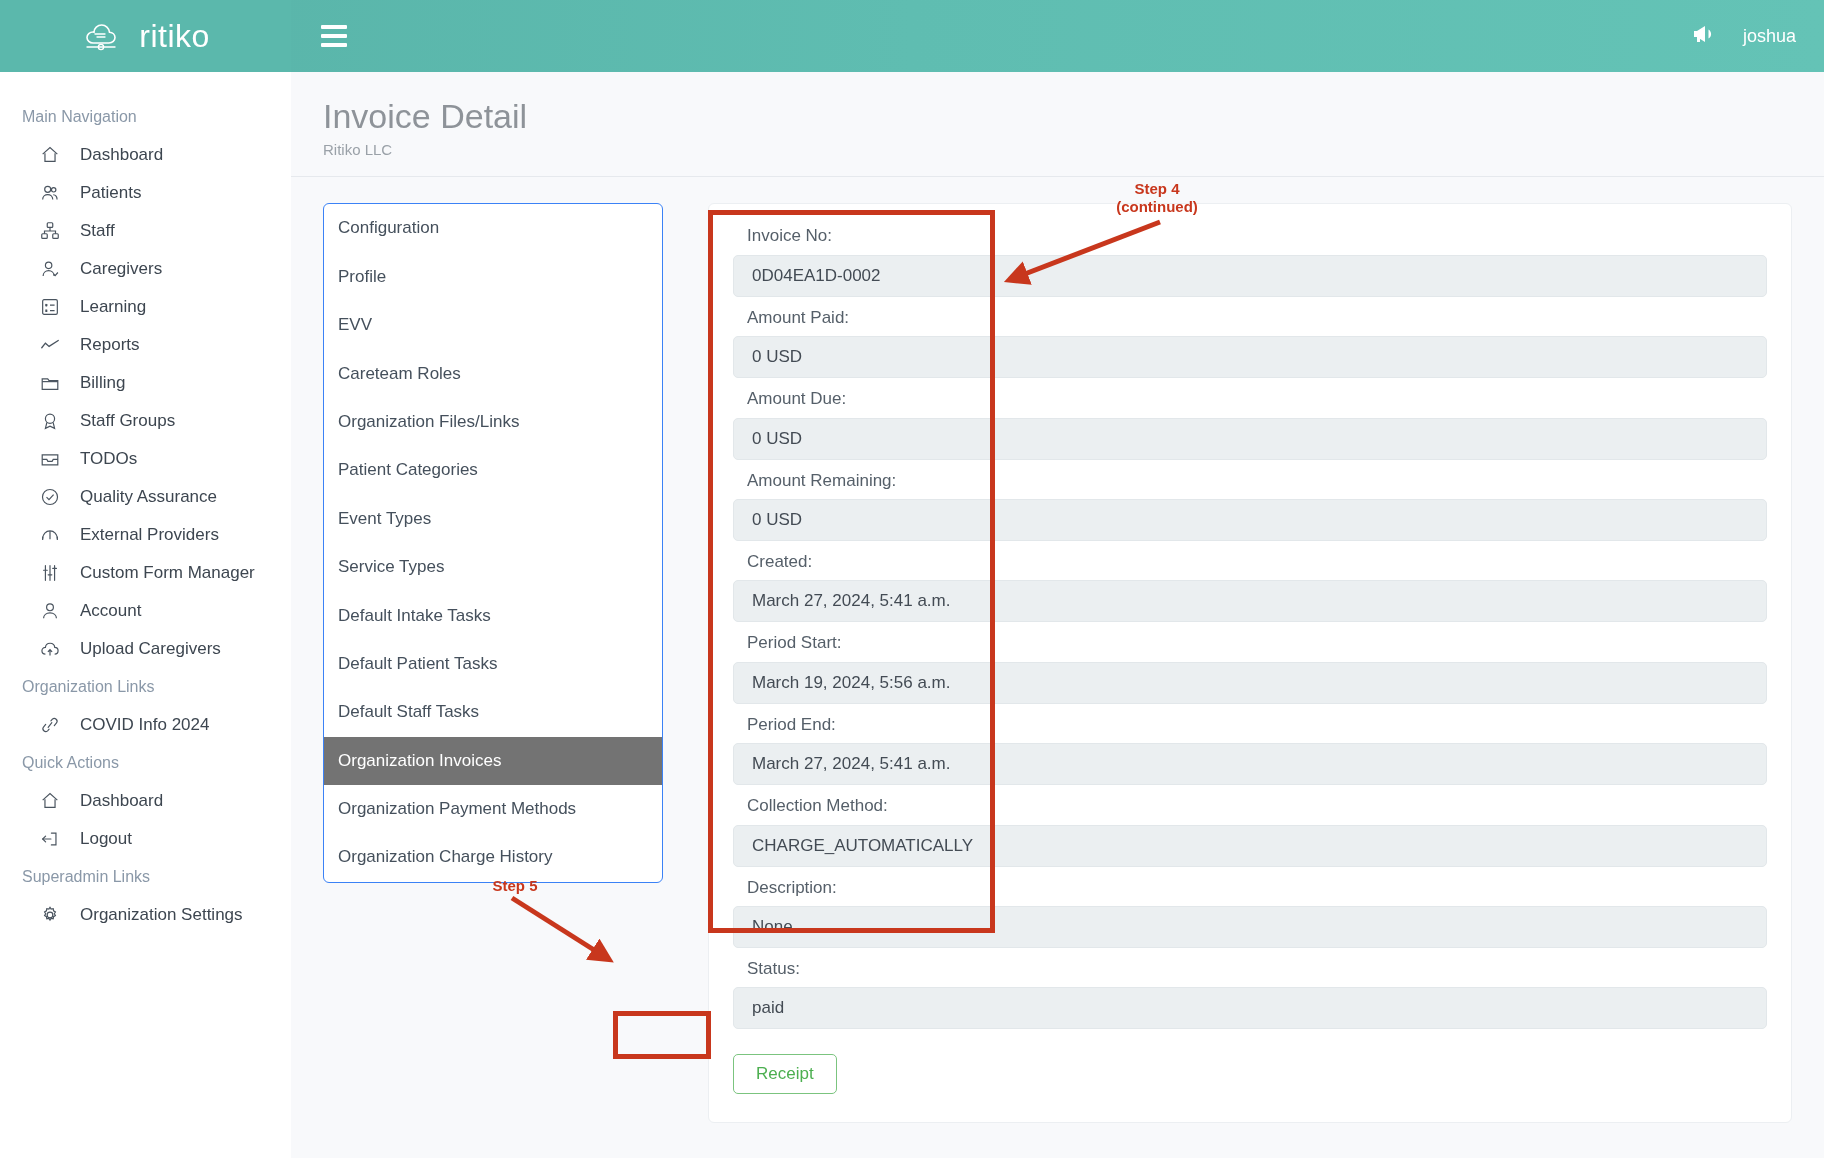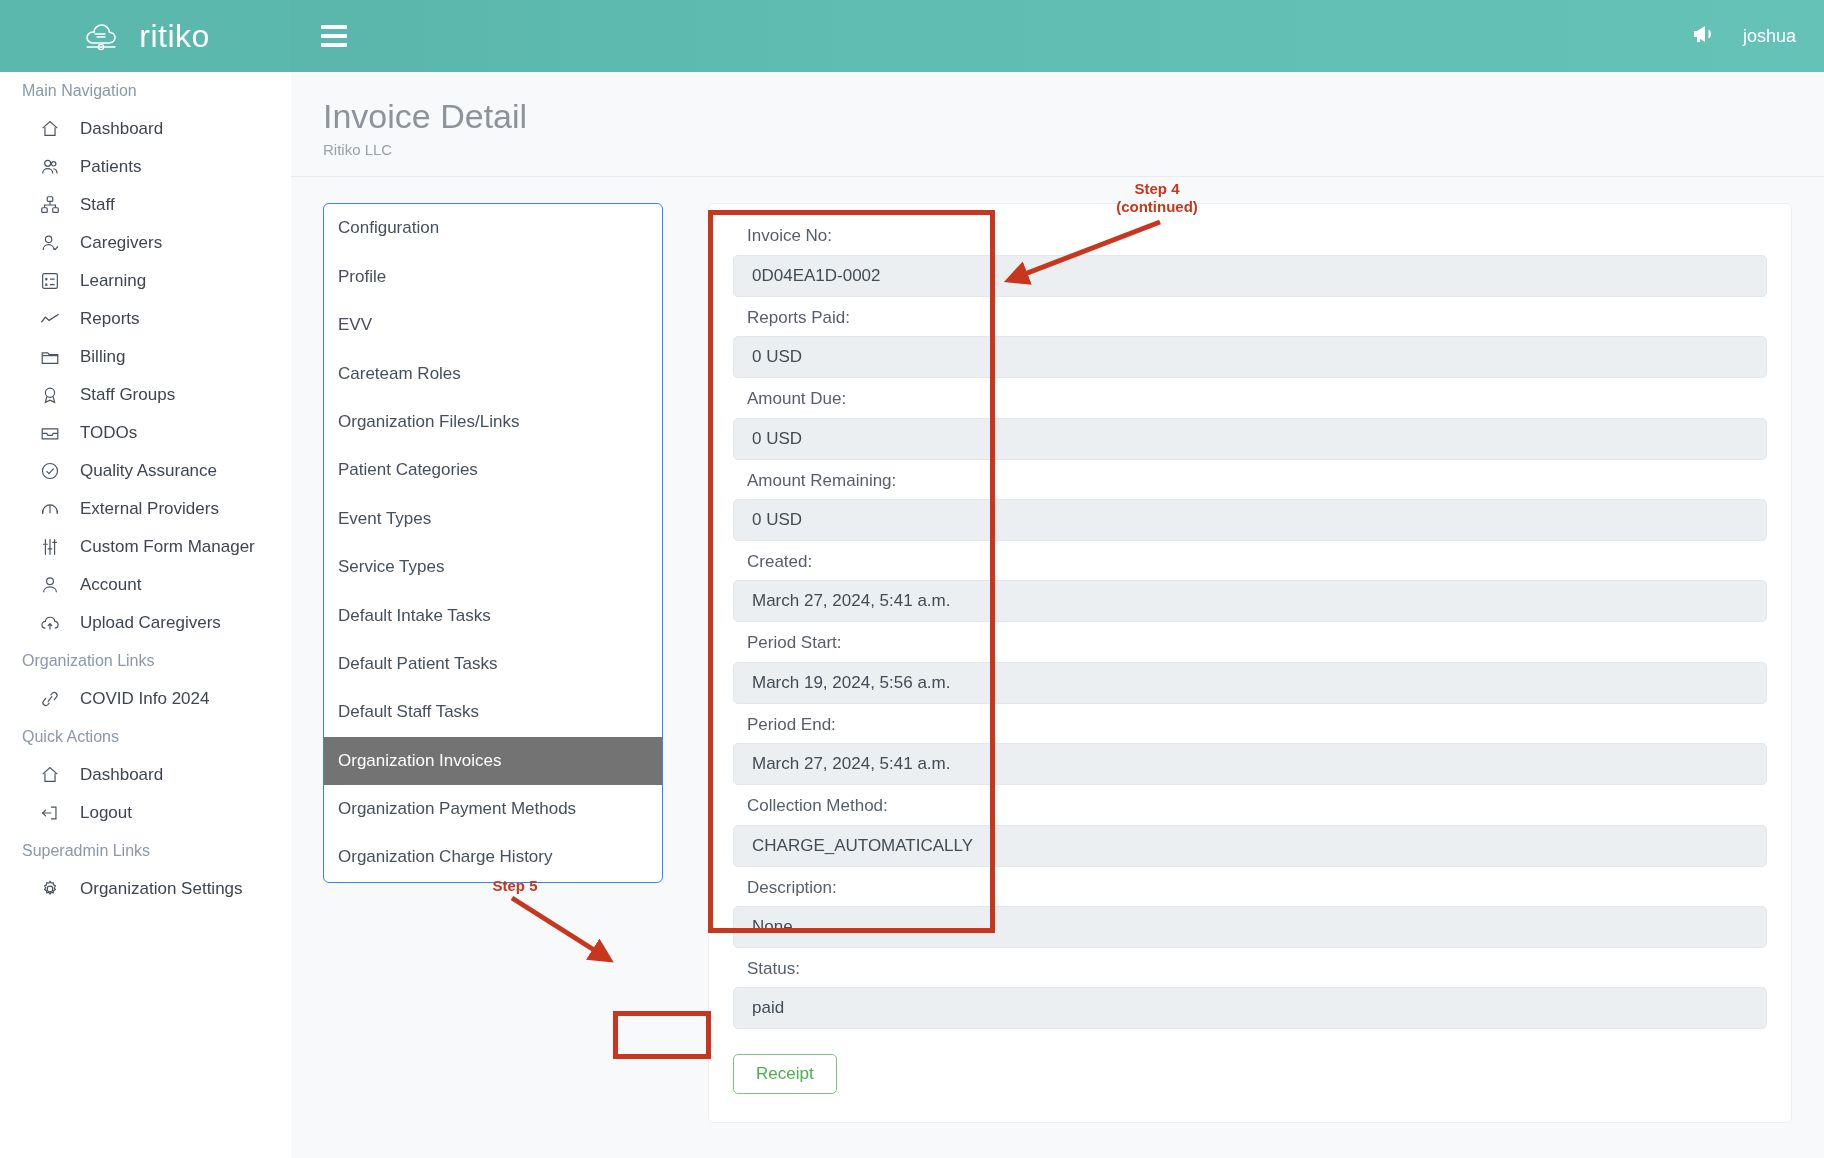--- a/index.html
+++ b/index.html
@@ -40,21 +40,21 @@
     margin-left: auto; display: flex; align-items: center; gap: 26px;
     padding-right: 28px;
   }
   .megaphone { color: #fff; font-size: 22px; line-height: 1; cursor: pointer; }
   .username { color: #ffffff; font-size: 18px; }
 
   
   .sidebar {
     position: absolute; top: 72px; left: 0; width: 344px; height: 1086px;
     background: #ffffff; border-right: 1px solid #737373;
-    overflow: hidden;
+    padding-top: 26px; overflow: hidden;
   }
   .nav-section {
     color: #8a98a8; font-size: 16px; padding: 10px 0 10px 22px; font-weight: 400;
   }
   .nav-item {
     display: flex; align-items: center; gap: 18px;
     padding: 7px 0 7px 38px; cursor: pointer;
     color: #3d4650; font-size: 17px;
   }
   .nav-icon {
@@ -384,21 +384,21 @@
         <div class="config-item">Organization Payment Methods</div>
         <div class="config-item">Organization Charge History</div>
       </div>
 
       <div class="invoice-wrap">
         <div class="invoice-card">
 
           <div class="field-label">Invoice No:</div>
           <div class="field-value">0D04EA1D-0002</div>
 
-          <div class="field-label">Reports Paid:</div>
+          <div class="field-label">Amount Paid:</div>
           <div class="field-value">0 USD</div>
 
           <div class="field-label">Amount Due:</div>
           <div class="field-value">0 USD</div>
 
           <div class="field-label">Amount Remaining:</div>
           <div class="field-value">0 USD</div>
 
           <div class="field-label">Created:</div>
           <div class="field-value">March 27, 2024, 5:41 a.m.</div>

